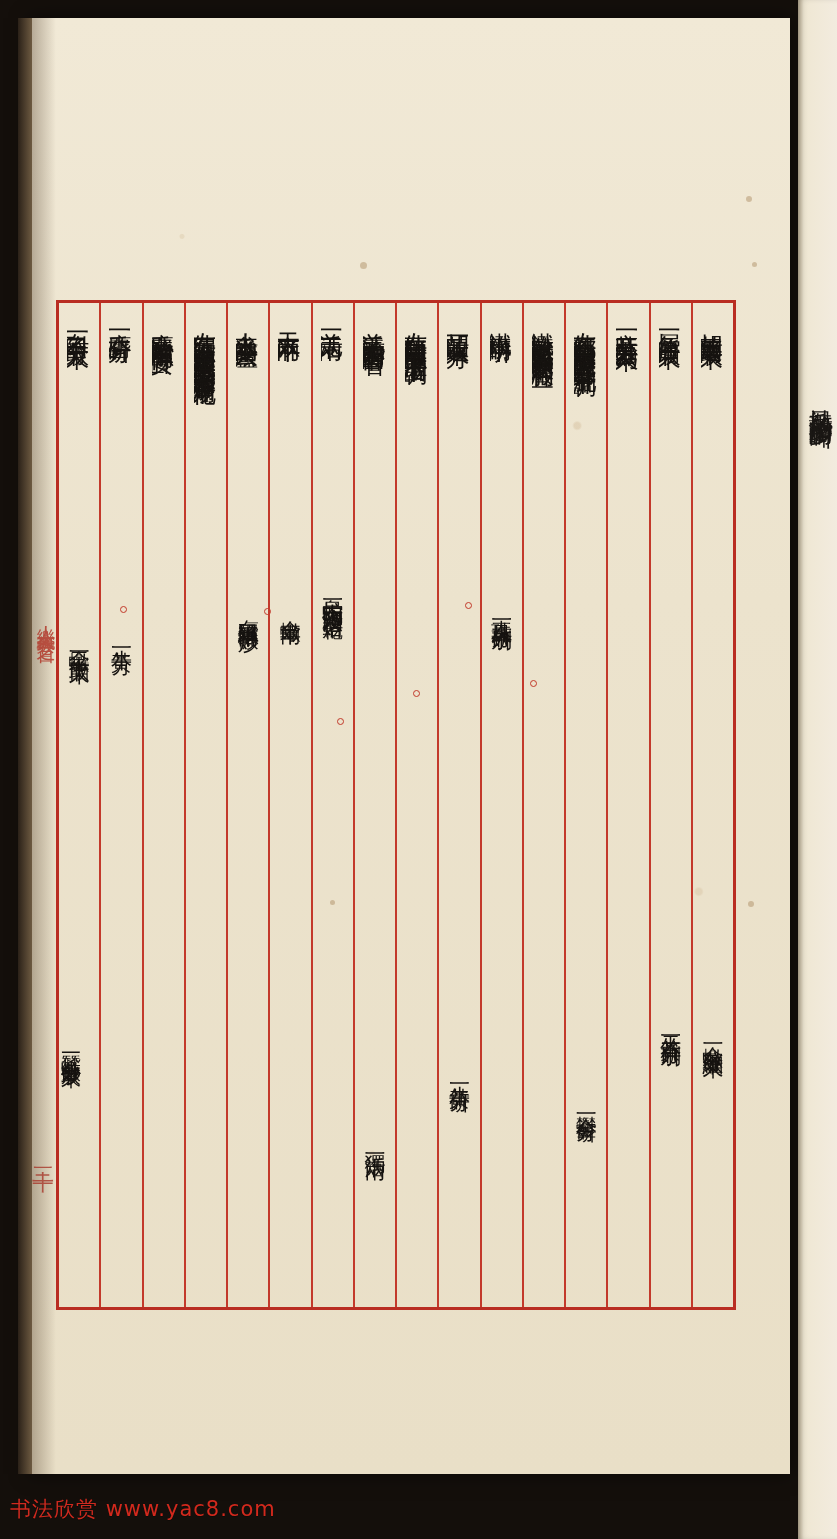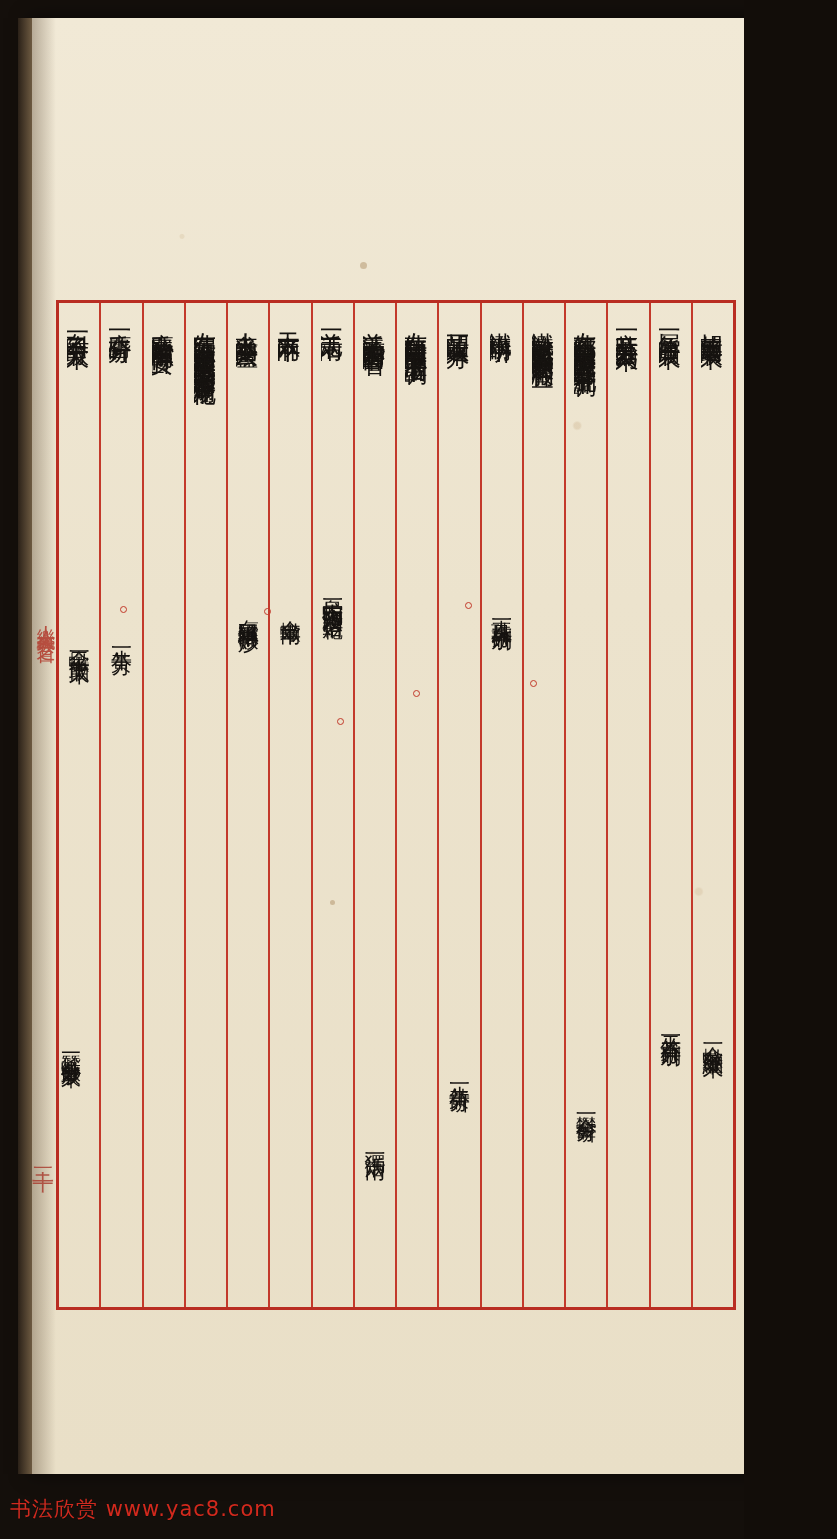--- a/index.html
+++ b/index.html
@@ -1,21 +1,21 @@
 <!DOCTYPE html>
 <html><head>
 <meta charset="utf-8">
 <style>
   html,body{margin:0;padding:0;}
   body{
     width:837px;height:1539px;overflow:hidden;
     background:#120d09;
     font-family:"DejaVu Serif", serif;
   }
-  #page{position:relative;width:744px;height:1539px;overflow:hidden;}
+  #page{position:relative;width:837px;height:1539px;overflow:hidden;}
 
   
   .bg-dark{position:absolute;inset:0;background:#140f0b;}
 
   
   .paper{
     position:absolute;left:30px;top:18px;width:760px;height:1456px;
     background:#eee6d2;
     background-image:
       radial-gradient(circle at 20% 15%, rgba(190,160,110,.18) 0 2px, transparent 3px),

